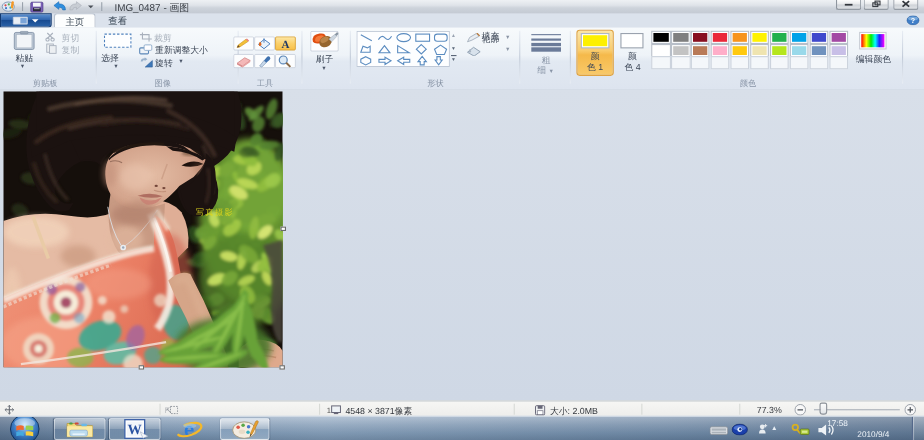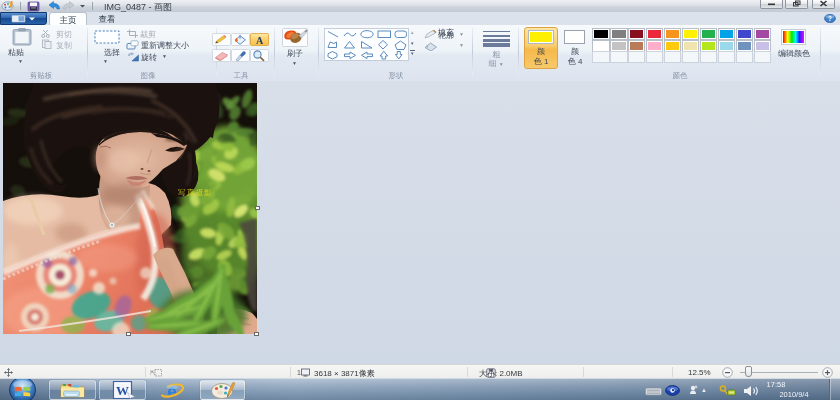--- a/index.html
+++ b/index.html
@@ -106,39 +106,39 @@
   <div class="glabel" style="left:113px;">图像</div>
   <div class="glabel" style="left:206px;">工具</div>
   <div class="glabel" style="left:361px;">形状</div>
   <div class="glabel" style="left:645px;">颜色</div>
 
   <svg class="abs" style="left:11px;top:3px;" width="23" height="18" viewBox="0 0 23 18">
     <rect x="2" y="1.5" width="18" height="15.5" rx="1.5" fill="#b8c4d2" stroke="#8494a8" stroke-width="0.8"></rect>
     <rect x="4" y="3.5" width="14" height="12" fill="#f2f5f8" stroke="#aab6c4" stroke-width="0.5"></rect>
     <rect x="7.5" y="0.3" width="7" height="2.6" rx="1" fill="#9aa8b8" stroke="#7a8a9e" stroke-width="0.5"></rect>
   </svg>
-  <div class="rtxt" style="left:8px;top:22px;width:28px;">粘贴</div>
+  <div class="rtxt" style="left:8px;top:22px;width:28px;text-align:center;">粘贴</div>
   <div class="abs" style="left:18px;top:33px;font-size:5px;color:#4a5568;">▼</div>
 
   <svg class="abs" style="left:41px;top:4px;" width="12" height="9" viewBox="0 0 12 9">
     <path d="M2 1 L7 6 M7 1 L2 6" stroke="#a8b0bc" stroke-width="1"></path>
     <circle cx="2.2" cy="7" r="1.5" fill="none" stroke="#a8b0bc" stroke-width="1"></circle>
     <circle cx="6.8" cy="7" r="1.5" fill="none" stroke="#a8b0bc" stroke-width="1"></circle>
   </svg>
   <div class="gtxt" style="left:56px;top:4px;">剪切</div>
   <svg class="abs" style="left:41px;top:14px;" width="12" height="10" viewBox="0 0 12 10">
     <rect x="1.5" y="1" width="6" height="7.5" fill="#eceff2" stroke="#a8b0bc" stroke-width="0.8"></rect>
     <rect x="4" y="2.5" width="6" height="7" fill="#eceff2" stroke="#a8b0bc" stroke-width="0.8"></rect>
   </svg>
   <div class="gtxt" style="left:56px;top:15px;">复制</div>
 
   <svg class="abs" style="left:94px;top:5px;" width="26" height="14" viewBox="0 0 26 14">
     <rect x="1" y="1" width="24" height="12" fill="#fdfeff" stroke="#4f81bd" stroke-width="1" stroke-dasharray="2.2 1.6"></rect>
   </svg>
-  <div class="rtxt" style="left:92px;top:22px;width:28px;text-align:right;">选择</div>
+  <div class="rtxt" style="left:92px;top:22px;width:28px;text-align:left;">选择</div>
   <div class="abs" style="left:103px;top:33px;font-size:5px;color:#4a5568;">▼</div>
 
   <svg class="abs" style="left:127px;top:4px;" width="12" height="9" viewBox="0 0 12 9">
     <path d="M2.5 0.5 L2.5 6.5 L11 6.5 M0 2.5 L8.5 2.5 L8.5 9" stroke="#a8b0bc" stroke-width="1" fill="none"></path>
   </svg>
   <div class="gtxt" style="left:140px;top:4px;">裁剪</div>
 
   <svg class="abs" style="left:126px;top:15px;" width="13" height="10" viewBox="0 0 13 10">
     <rect x="1" y="3.5" width="8" height="5.5" rx="1" fill="#eef3f8" stroke="#5b87b8" stroke-width="1"></rect>
     <rect x="5" y="0.8" width="7" height="5" rx="1" fill="#fdfdff" stroke="#8aa8c8" stroke-width="0.8"></rect>
@@ -646,28 +646,28 @@
     </svg>
   <svg class="abs" style="left:150px;top:3px;" width="12" height="9" viewBox="0 0 12 9">
       <text x="0" y="7" font-size="7" fill="#8a8f96">⇱</text>
       <rect x="5" y="1.5" width="6.5" height="6.5" fill="none" stroke="#8a8f96" stroke-width="0.8" stroke-dasharray="1.5 1"></rect>
     </svg>
   <svg class="abs" style="left:297px;top:3px;" width="13" height="9" viewBox="0 0 13 9">
       <text x="0" y="7" font-size="7" fill="#555">1</text>
       <rect x="4.5" y="1" width="8" height="6" fill="#eef2f6" stroke="#667" stroke-width="0.9"></rect>
       <rect x="6.5" y="7.3" width="4" height="1.2" fill="#667"></rect>
     </svg>
-  <div class="stxt" style="left:314px;">3618 × 3871像素</div>
+  <div class="stxt" style="left:314px;">4548 × 3871像素</div>
   <svg class="abs" style="left:486px;top:2.5px;" width="10" height="10" viewBox="0 0 10 10">
       <rect x="0.8" y="0.8" width="8.4" height="8.4" rx="1" fill="#eef0f2" stroke="#667" stroke-width="0.9"></rect>
       <rect x="2.8" y="1" width="4.4" height="2.6" fill="#667"></rect>
       <rect x="2.4" y="5.4" width="5.2" height="3.6" fill="#fff" stroke="#667" stroke-width="0.6"></rect>
     </svg>
-  <div class="stxt" style="left:479px;">大小: 2.0MB</div>
-  <div class="stxt" style="left:688px;">12.5%</div>
+  <div class="stxt" style="left:500px;">大小: 2.0MB</div>
+  <div class="stxt" style="left:688px;">77.3%</div>
   <svg class="abs" style="left:722px;top:2px;" width="11" height="11" viewBox="0 0 11 11">
       <circle cx="5.5" cy="5.5" r="4.8" fill="#f8f8f8" stroke="#9aa0a8" stroke-width="0.9"></circle>
       <rect x="3" y="5" width="5" height="1.2" fill="#555b63"></rect>
     </svg>
   <div class="abs" style="left:740px;top:6.5px;width:78px;height:1px;background:#aab0b8;"></div>
   <div class="abs" style="left:745px;top:1px;width:7px;height:11px;background:linear-gradient(#fcfcfc,#e2e5e8);border:1px solid #8a9098;border-radius:2px 2px 3px 3px;box-sizing:border-box;"></div>
   <svg class="abs" style="left:822px;top:2px;" width="11" height="11" viewBox="0 0 11 11">
       <circle cx="5.5" cy="5.5" r="4.8" fill="#f8f8f8" stroke="#9aa0a8" stroke-width="0.9"></circle>
       <rect x="3" y="5" width="5" height="1.2" fill="#555b63"></rect>
       <rect x="4.9" y="3.1" width="1.2" height="5" fill="#555b63"></rect>
@@ -754,17 +754,17 @@
     <circle cx="4" cy="3.5" r="2.5" fill="none" stroke="#d8b020" stroke-width="1.6"></circle>
     <path d="M5.5 5.5 L8.5 9" stroke="#d8b020" stroke-width="1.6"></path>
     <rect x="8.5" y="5" width="8" height="5" rx="1" fill="#a8c838" stroke="#5a7010" stroke-width="0.6"></rect>
     <rect x="10" y="6.5" width="5" height="2" fill="#d8e890"></rect>
   </svg>
   <svg class="abs" style="left:743px;top:5.5px;" width="17" height="12" viewBox="0 0 17 12">
     <path d="M1 4 L4 4 L8 1 L8 11 L4 8 L1 8 Z" fill="#eef2f6"></path>
     <path d="M10.5 3.5 Q12.5 6 10.5 8.5 M12.8 2 Q15.8 6 12.8 10" stroke="#eef2f6" stroke-width="1.2" fill="none"></path>
   </svg>
 
-  <div class="abs" style="left:752px;top:1px;width:48px;text-align:center;font-size:7.5px;color:#f0f5fa;">17:58</div>
+  <div class="abs" style="left:752px;top:1px;width:48px;font-size:7.5px;color:#f0f5fa;">17:58</div>
   <div class="abs" style="left:770px;top:11px;width:48px;text-align:center;font-size:7.5px;color:#f0f5fa;">2010/9/4</div>
 
   <div class="abs" style="left:829px;top:0;width:11px;height:22px;background:linear-gradient(rgba(255,255,255,0.25),rgba(255,255,255,0.05));border-left:1px solid #54688a;box-shadow:inset 1px 0 0 rgba(255,255,255,0.35);"></div>
 </div>
 
 </body></html>

